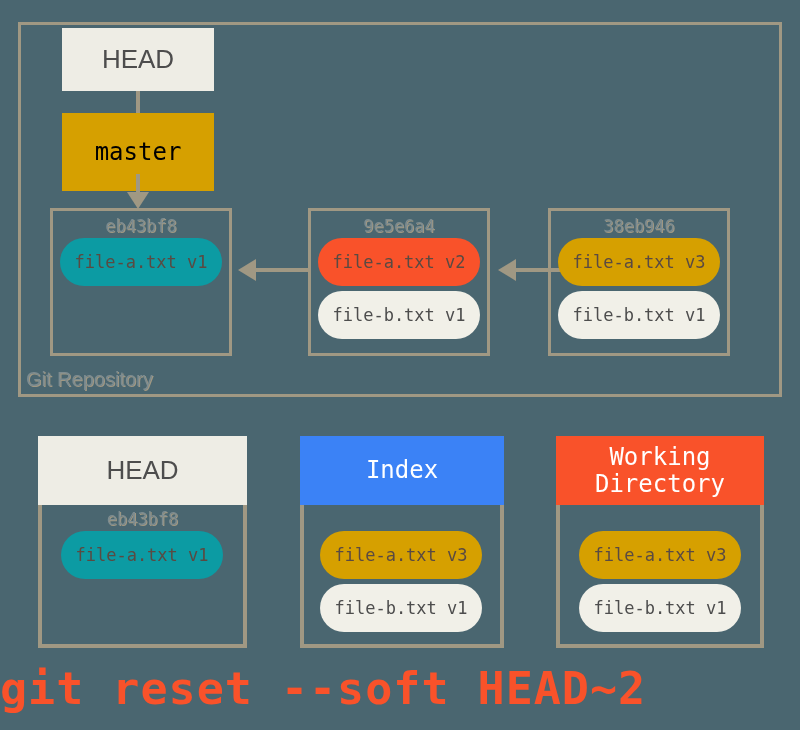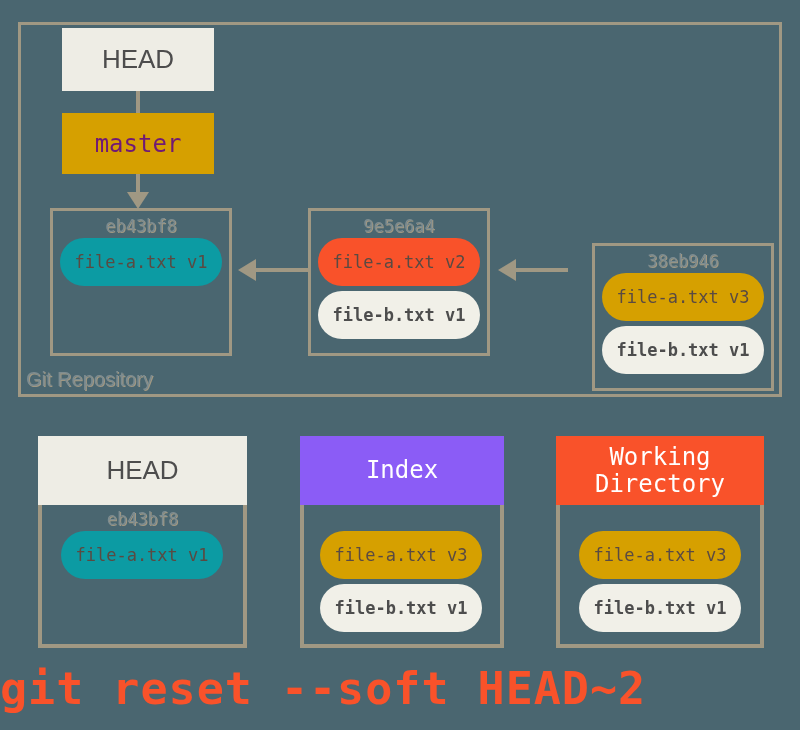--- a/index.html
+++ b/index.html
@@ -58,23 +58,23 @@
     height: 63px;
     background: #eeede5;
     color: #4d4d4d;
     font-family: "Liberation Sans", sans-serif;
     font-size: 26px;
   }
   .master-top {
     left: 62px;
     top: 113px;
     width: 152px;
-    height: 61px;
+    height: 78px;
     background: #d6a000;
-    color: #701a75;
+    color: #000000;
     font-family: "DejaVu Sans Mono", monospace;
     font-size: 24px;
   }
 
   
   .conn-line {
     position: absolute;
     background: #a09883;
   }
   .arrow-down {
@@ -90,21 +90,21 @@
   .commit {
     position: absolute;
     box-sizing: border-box;
     border: 3px solid #a09883;
     width: 182px;
     height: 148px;
     top: 208px;
   }
   .commit-a { left: 50px; }
   .commit-b { left: 308px; }
-  .commit-c { left: 592px; margin-top: 35px; }
+  .commit-c { left: 548px; }
 
   .commit-sha {
     position: absolute;
     top: 5px;
     left: 0;
     right: 0;
     text-align: center;
     font-family: "DejaVu Sans Mono", monospace;
     font-size: 17px;
     color: #7d8c90;
@@ -120,21 +120,21 @@
     display: flex;
     align-items: center;
     justify-content: center;
     font-family: "DejaVu Sans Mono", monospace;
     font-size: 17px;
     white-space: nowrap;
   }
   .pill-teal  { background: #0c9ba3; color: #5a4a42; }
   .pill-red   { background: #f9522a; color: #5a4a42; }
   .pill-gold  { background: #d6a000; color: #5a4a42; }
-  .pill-white { background: #f1f0e8; color: #4d4d4d; font-weight: bold; }
+  .pill-white { background: #f1f0e8; color: #4d4d4d; }
 
   .commit .pill {
     left: 7px;
     width: 162px;
   }
   .commit .pill.row1 { top: 27px; }
   .commit .pill.row2 { top: 80px; }
 
   
   .hline {
@@ -173,21 +173,21 @@
     line-height: 1.12;
     text-align: center;
   }
   .panel-head.white-head {
     background: #eeede5;
     color: #4d4d4d;
     font-family: "Liberation Sans", sans-serif;
     font-size: 26px;
   }
   .panel-head.teal-head {
-    background: #8b5cf6;
+    background: #3b82f6;
     color: #ffffff;
     font-family: "DejaVu Sans Mono", monospace;
     font-size: 24px;
   }
   .panel-head.red-head {
     background: #f9522a;
     color: #ffffff;
     font-family: "DejaVu Sans Mono", monospace;
     font-size: 24px;
   }

